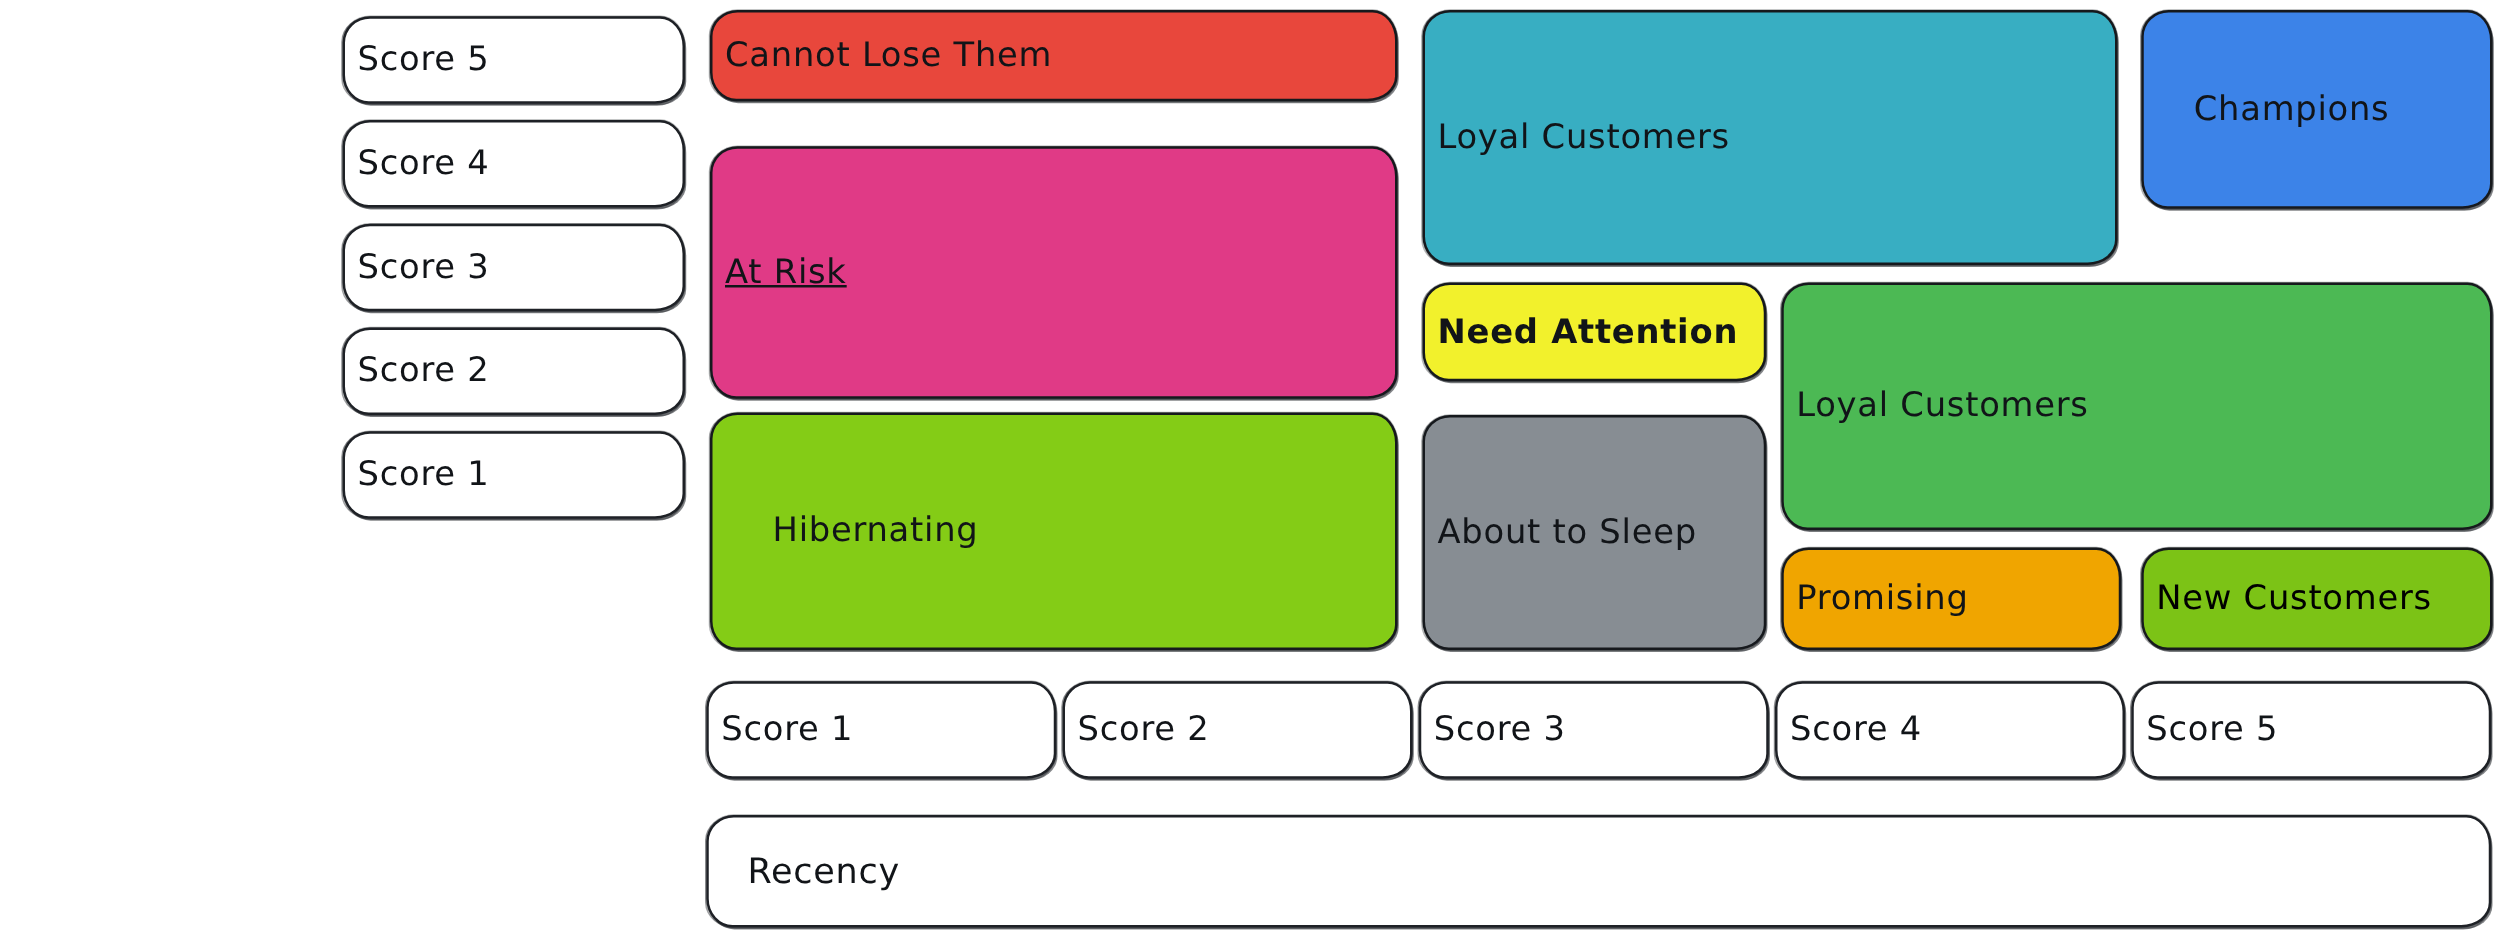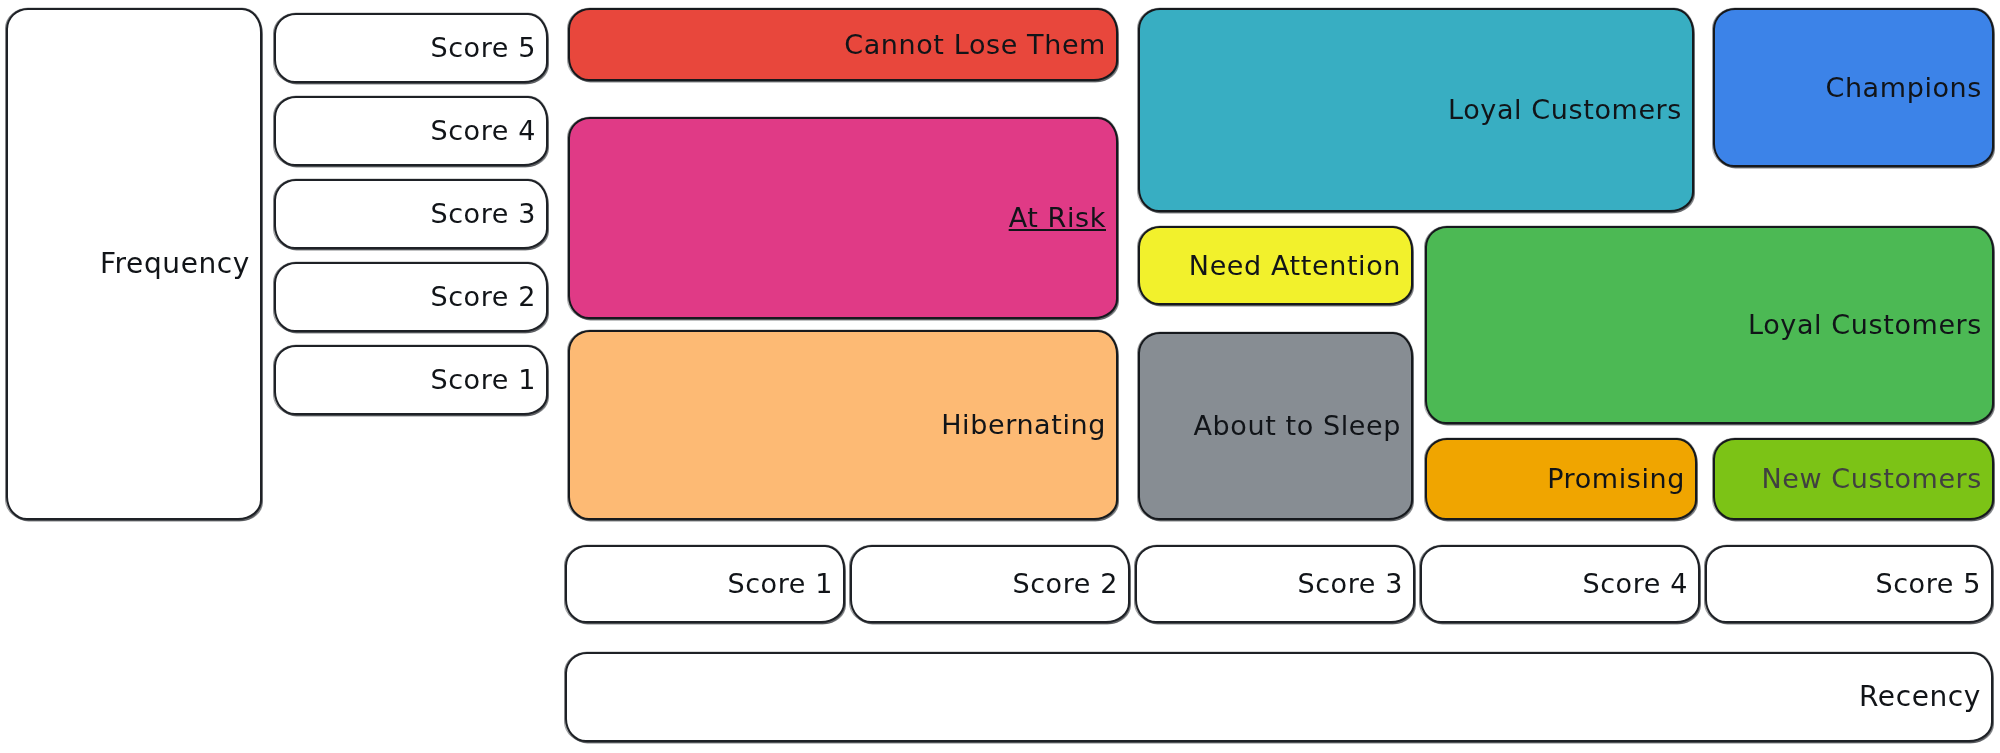--- a/index.html
+++ b/index.html
@@ -18,21 +18,21 @@
     background: #ffffff;
     overflow: hidden;
   }
 
   
   .box {
     position: absolute;
     box-sizing: border-box;
     display: flex;
     align-items: center;
-    justify-content: flex-end;
+    justify-content: flex-start;
     text-align: center;
     color: #111418;
     font-family: "DejaVu Sans", sans-serif;
     font-size: 27px;
     font-weight: 400;
     letter-spacing: 0.6px;
     border: 2.2px solid #1e2126;
     border-radius: 22px 20px 24px 21px / 21px 24px 20px 23px;
     background: #ffffff;
     box-shadow: 1.5px 2px 0 -0.5px rgba(30,33,38,0.55),
@@ -60,23 +60,20 @@
 
   .axis-box { font-size: 28px; }
   .score-box { font-size: 27px; }
   .seg-box { font-size: 27px; }
 </style>
 </head>
 <body>
 
 <div id="canvas">
 
-  <div class="box axis-box" style="left:6px; top:8px; width:256px; height:512px;">
-    <span class="label-text">Frequency</span>
-  </div>
 
   <div class="box score-box" style="left:274px; top:13px; width:274px; height:70px;">
     <span class="label-text">Score 5</span>
   </div>
   <div class="box score-box" style="left:274px; top:96px; width:274px; height:70px;">
     <span class="label-text">Score 4</span>
   </div>
   <div class="box score-box" style="left:274px; top:179px; width:274px; height:70px;">
     <span class="label-text">Score 3</span>
   </div>
@@ -88,49 +85,49 @@
   </div>
 
   <div class="box filled seg-box" style="left: 568px; top: 8px; width: 550px; height: 73px; background: rgb(232, 71, 60); color: rgb(17, 20, 24);">
     <span class="label-text">Cannot Lose Them</span>
   </div>
 
   <div class="box filled seg-box" style="left: 568px; top: 117px; width: 550px; height: 202px; background: rgb(224, 58, 134); color: rgb(17, 20, 24); text-decoration: underline;">
     <span class="label-text">At Risk</span>
   </div>
 
-  <div class="box filled seg-box" style="left: 568px; top: 330px; width: 550px; height: 190px; background: #fdba74; color: rgb(17, 20, 24); padding-left: 48px;">
+  <div class="box filled seg-box" style="left: 568px; top: 330px; width: 550px; height: 190px; background: #84cc16; color: rgb(17, 20, 24); padding-left: 48px;">
     <span class="label-text">Hibernating</span>
   </div>
 
   <div class="box filled seg-box" style="left: 1138px; top: 8px; width: 556px; height: 204px; background: rgb(56, 174, 194); color: rgb(17, 20, 24);">
     <span class="label-text">Loyal Customers</span>
   </div>
 
   <div class="box filled seg-box" style="left: 1713px; top: 8px; width: 281px; height: 159px; background: rgb(60, 131, 232); color: rgb(17, 20, 24); padding-left: 40px;">
     <span class="label-text">Champions</span>
   </div>
 
-  <div class="box filled seg-box" style="left: 1138px; top: 226px; width: 275px; height: 79px; background: rgb(242, 241, 44); color: rgb(17, 20, 24);">
+  <div class="box filled seg-box" style="left: 1138px; top: 226px; width: 275px; height: 79px; background: rgb(242, 241, 44); color: rgb(17, 20, 24); font-weight: bold;">
     <span class="label-text">Need Attention</span>
   </div>
 
   <div class="box filled seg-box" style="left: 1425px; top: 226px; width: 569px; height: 198px; background: rgb(76, 185, 84); color: rgb(17, 20, 24);">
     <span class="label-text">Loyal Customers</span>
   </div>
 
   <div class="box filled seg-box" style="left: 1138px; top: 332px; width: 275px; height: 188px; background: rgb(135, 141, 147); color: rgb(17, 20, 24);">
     <span class="label-text">About to Sleep</span>
   </div>
 
   <div class="box filled seg-box" style="left: 1425px; top: 438px; width: 272px; height: 82px; background: rgb(240, 165, 0); color: rgb(17, 20, 24);">
     <span class="label-text">Promising</span>
   </div>
 
-  <div class="box filled seg-box" style="left: 1713px; top: 438px; width: 281px; height: 82px; background: rgb(124, 195, 22); color: #404040;">
+  <div class="box filled seg-box" style="left: 1713px; top: 438px; width: 281px; height: 82px; background: rgb(124, 195, 22); color: #000000;">
     <span class="label-text">New Customers</span>
   </div>
 
   <div class="box score-box" style="left:565px; top:545px; width:280px; height:78px;">
     <span class="label-text">Score 1</span>
   </div>
   <div class="box score-box" style="left:850px; top:545px; width:280px; height:78px;">
     <span class="label-text">Score 2</span>
   </div>
   <div class="box score-box" style="left:1135px; top:545px; width:280px; height:78px;">

